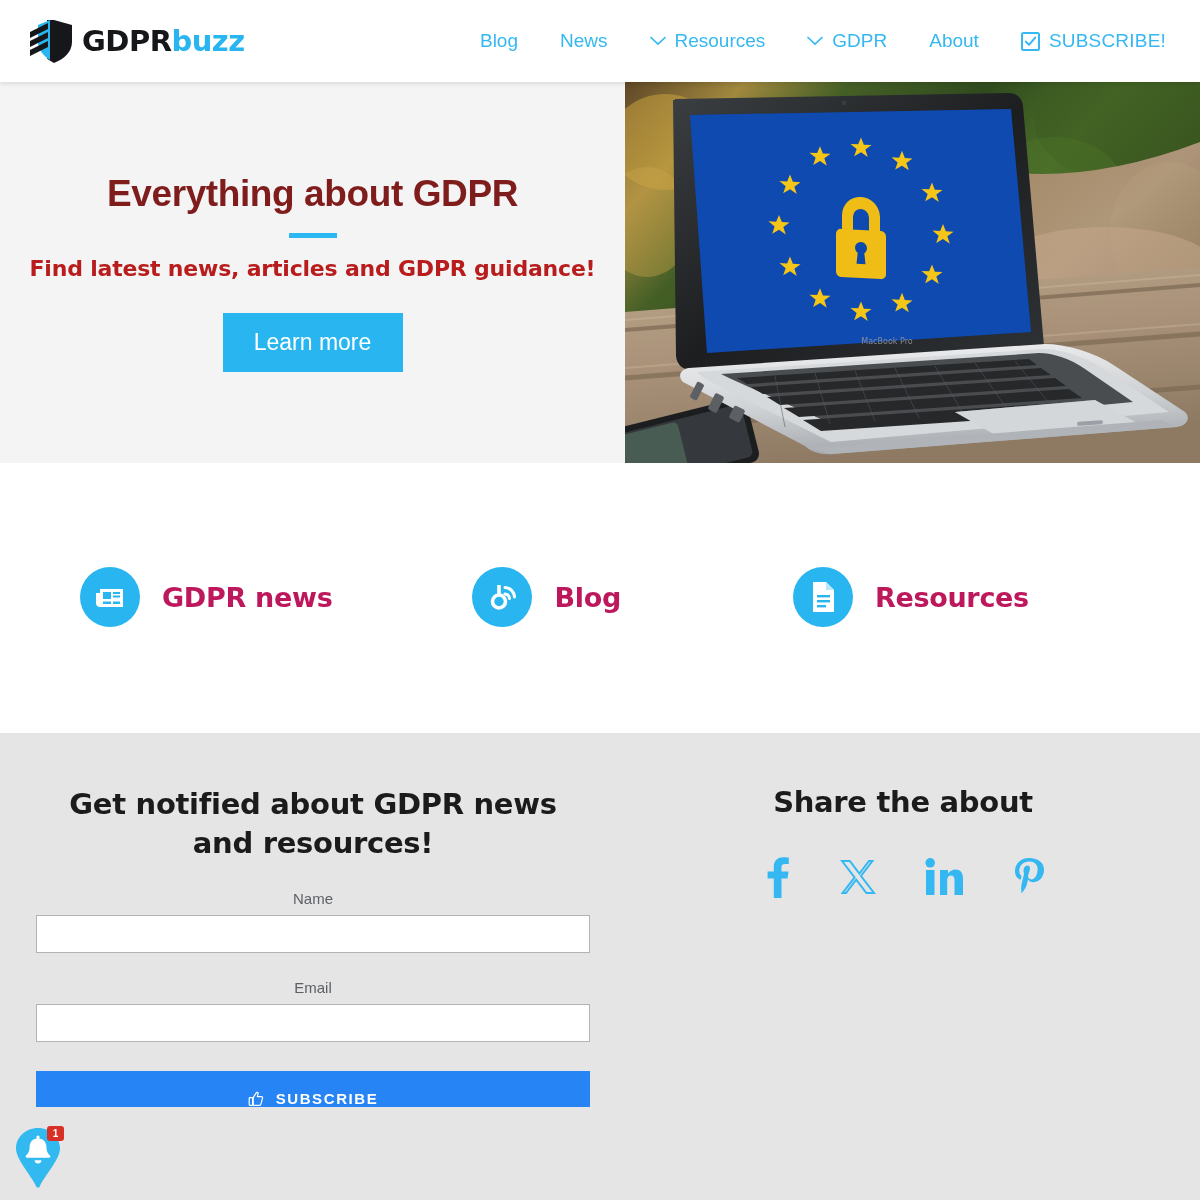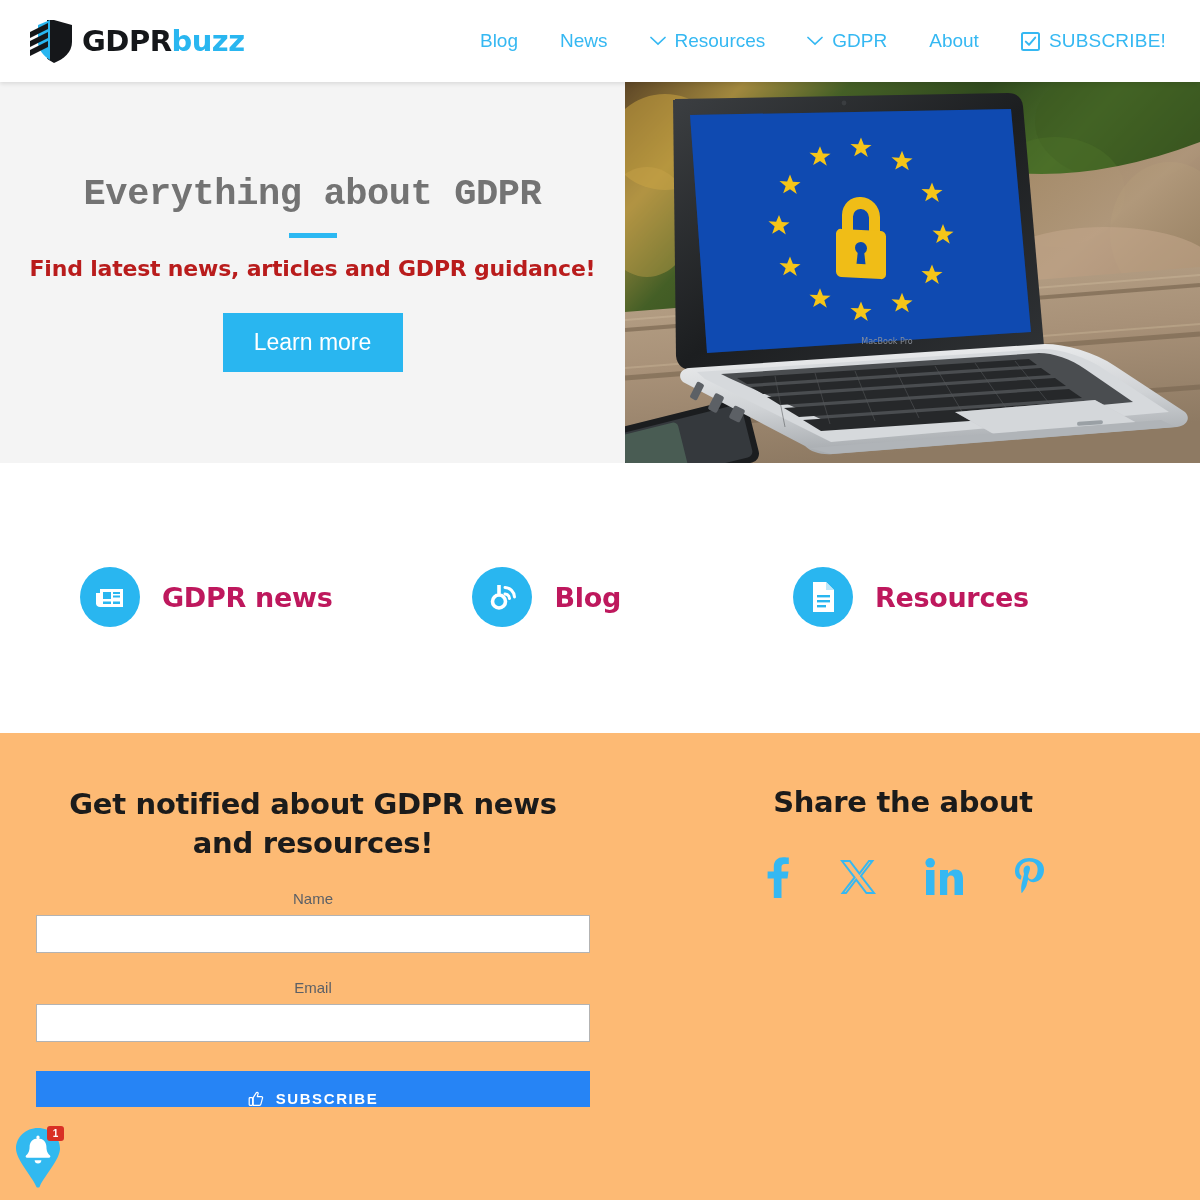--- a/index.html
+++ b/index.html
@@ -44,22 +44,22 @@
     width: 1200px; height: 381px;
     background: #f4f4f4;
     overflow: hidden;
   }
   .hero-left {
     position: absolute; left: 0; top: 0; width: 625px; height: 381px;
     display: flex; flex-direction: column; align-items: center; justify-content: flex-start;
     padding-top: 92px;
   }
   .hero-title {
-    color: #737373; font-size: 37px; font-weight: 700;
-    font-family: Liberation Mono, monospace; letter-spacing: -0.4px;
+    color: #7f1d1d; font-size: 37px; font-weight: 700;
+    font-family: Liberation Sans, sans-serif; letter-spacing: -0.4px;
     line-height: 1.1;
   }
   .hero-divider { width: 48px; height: 5px; background: #2bb8f2; margin: 18px 0 18px 0; }
   .hero-sub {
     color: #b91c1c; font-size: 22px; font-weight: 700;
     font-family: "DejaVu Sans", sans-serif;
     text-align: center; letter-spacing: -0.2px;
   }
   .hero-btn {
     margin-top: 32px;
@@ -98,21 +98,21 @@
   }
   .feature-label {
     color: #be185d; font-size: 27px; font-weight: 700;
     font-family: "DejaVu Sans", sans-serif; letter-spacing: -0.3px;
   }
 
   
   .bottom {
     position: absolute; top: 733px; left: 0;
     width: 1200px; height: 467px;
-    background: #fdba74;
+    background: #e5e5e5;
   }
   .newsletter {
     position: absolute; left: 36px; top: 52px; width: 554px;
   }
   .nl-title {
     color: #1b1b1b; font-size: 29px; font-weight: 700;
     font-family: "DejaVu Sans", sans-serif;
     text-align: center; line-height: 1.36; letter-spacing: -0.3px;
   }
   .field-label {

